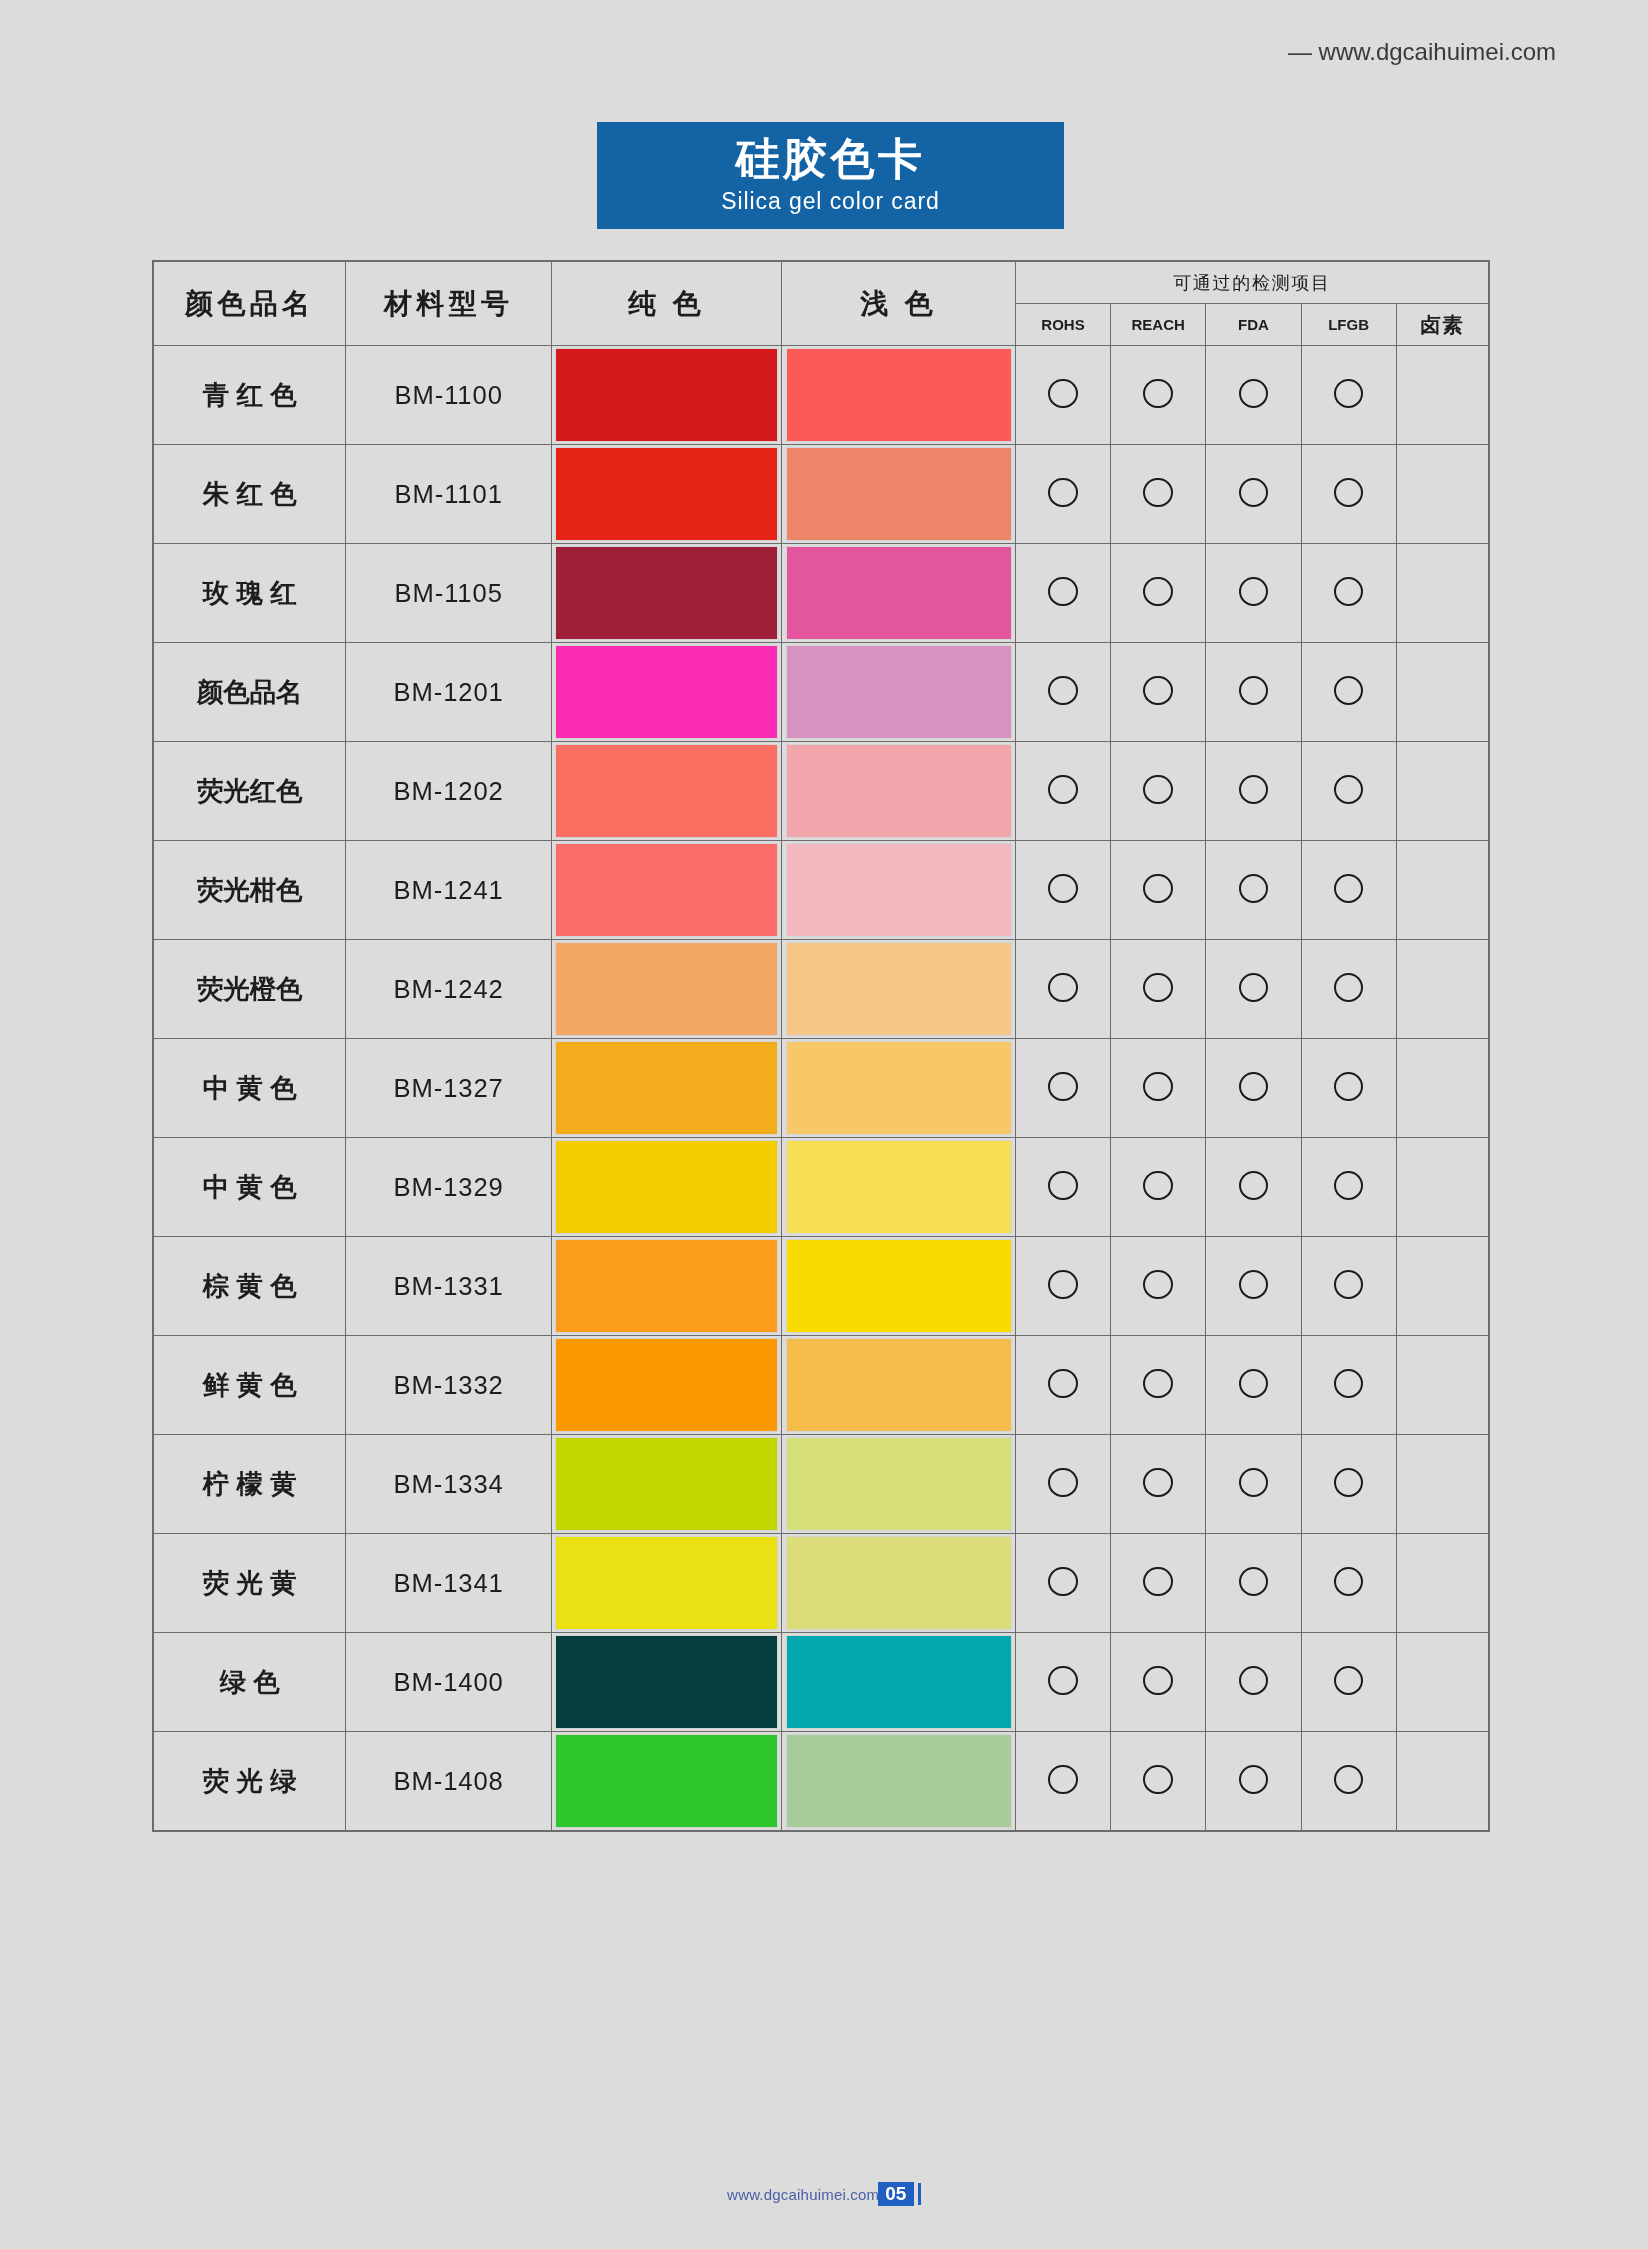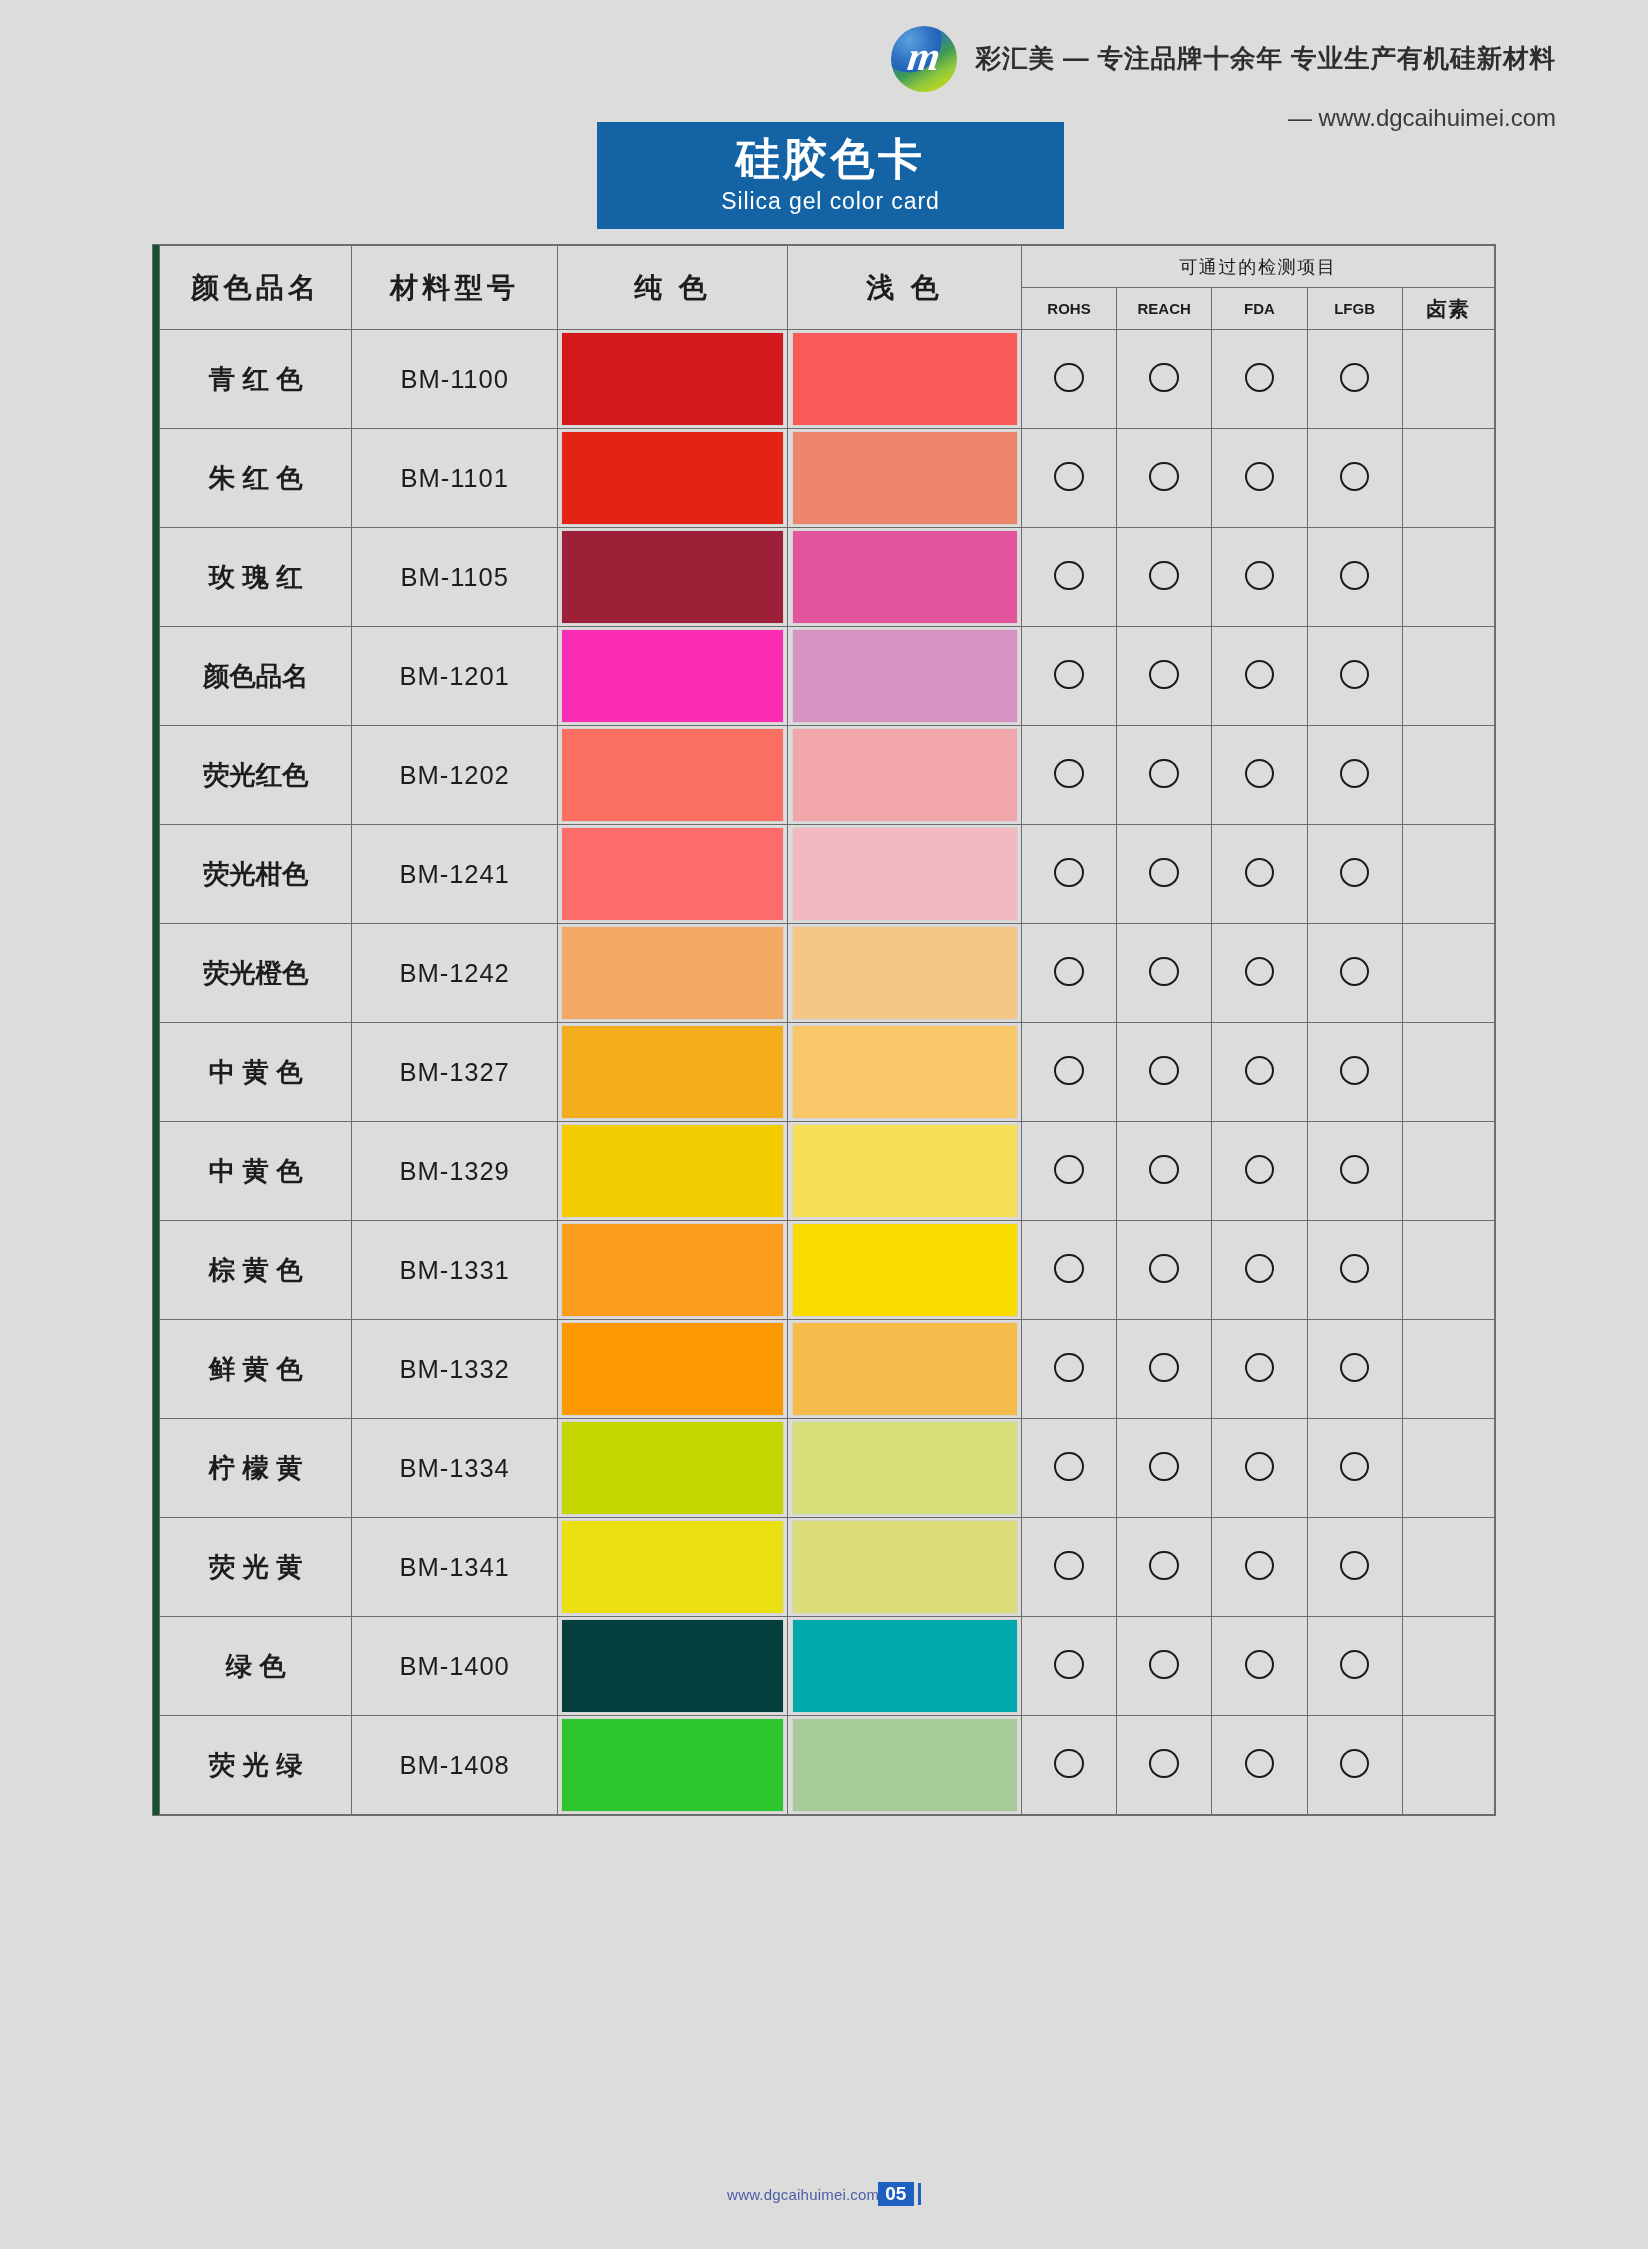--- a/index.html
+++ b/index.html
@@ -42,25 +42,24 @@
     position:absolute;left:597px;top:122px;width:467px;height:107px;
     background:#1464a5;
     display:flex;flex-direction:column;align-items:center;justify-content:center;
     color:#ffffff;
   }
   .banner-cn{font-size:44px;font-weight:700;letter-spacing:3.4px;line-height:1.05;}
   .banner-en{font-size:23px;letter-spacing:0.9px;margin-top:5.1px;}
 
   
   .card{
-    position:absolute;left:152px;top:244px;width:1336px;
+    position:absolute;left:152px;top:260px;width:1336px;
     border:1.7px solid #6c6c6c;
     border-collapse:collapse;
-    background:#14532d;
-    padding-left:6px;
+    background:#0369a1;
   }
   table{border-collapse:collapse;width:100%;table-layout:fixed;background:#dcdcdc;}
   th,td{border:0.9px solid #6c6c6c;text-align:center;vertical-align:middle;background:#dcdcdc;}
   .c-name{width:192px;}
   .c-model{width:205px;}
   .c-solid{width:230px;}
   .c-light{width:233px;}
   .c-t{width:95px;}
   .c-halo{width:92px;}
 
@@ -93,24 +92,20 @@
   .footer-page{
     background:#1f5fbf;color:#ffffff;font-size:19px;font-weight:700;
     padding:0.9px 7.7px 1.7px 7.7px;margin-left:-1.7px;line-height:1.15;
   }
   .footer-bar{width:3.4px;height:22px;background:#1f5fbf;margin-left:3.4px;}
 </style>
 </head>
 <body>
 
 <div class="header">
-  <div class="header-row1">
-    <div class="logo"></div>
-    <div class="tagline">彩汇美 — 专注品牌十余年  专业生产有机硅新材料</div>
-  </div>
   <div class="site">— www.dgcaihuimei.com</div>
 </div>
 
 <div class="banner">
   <div class="banner-cn">硅胶色卡</div>
   <div class="banner-en">Silica gel color card</div>
 </div>
 
 <div class="card">
 <table>

